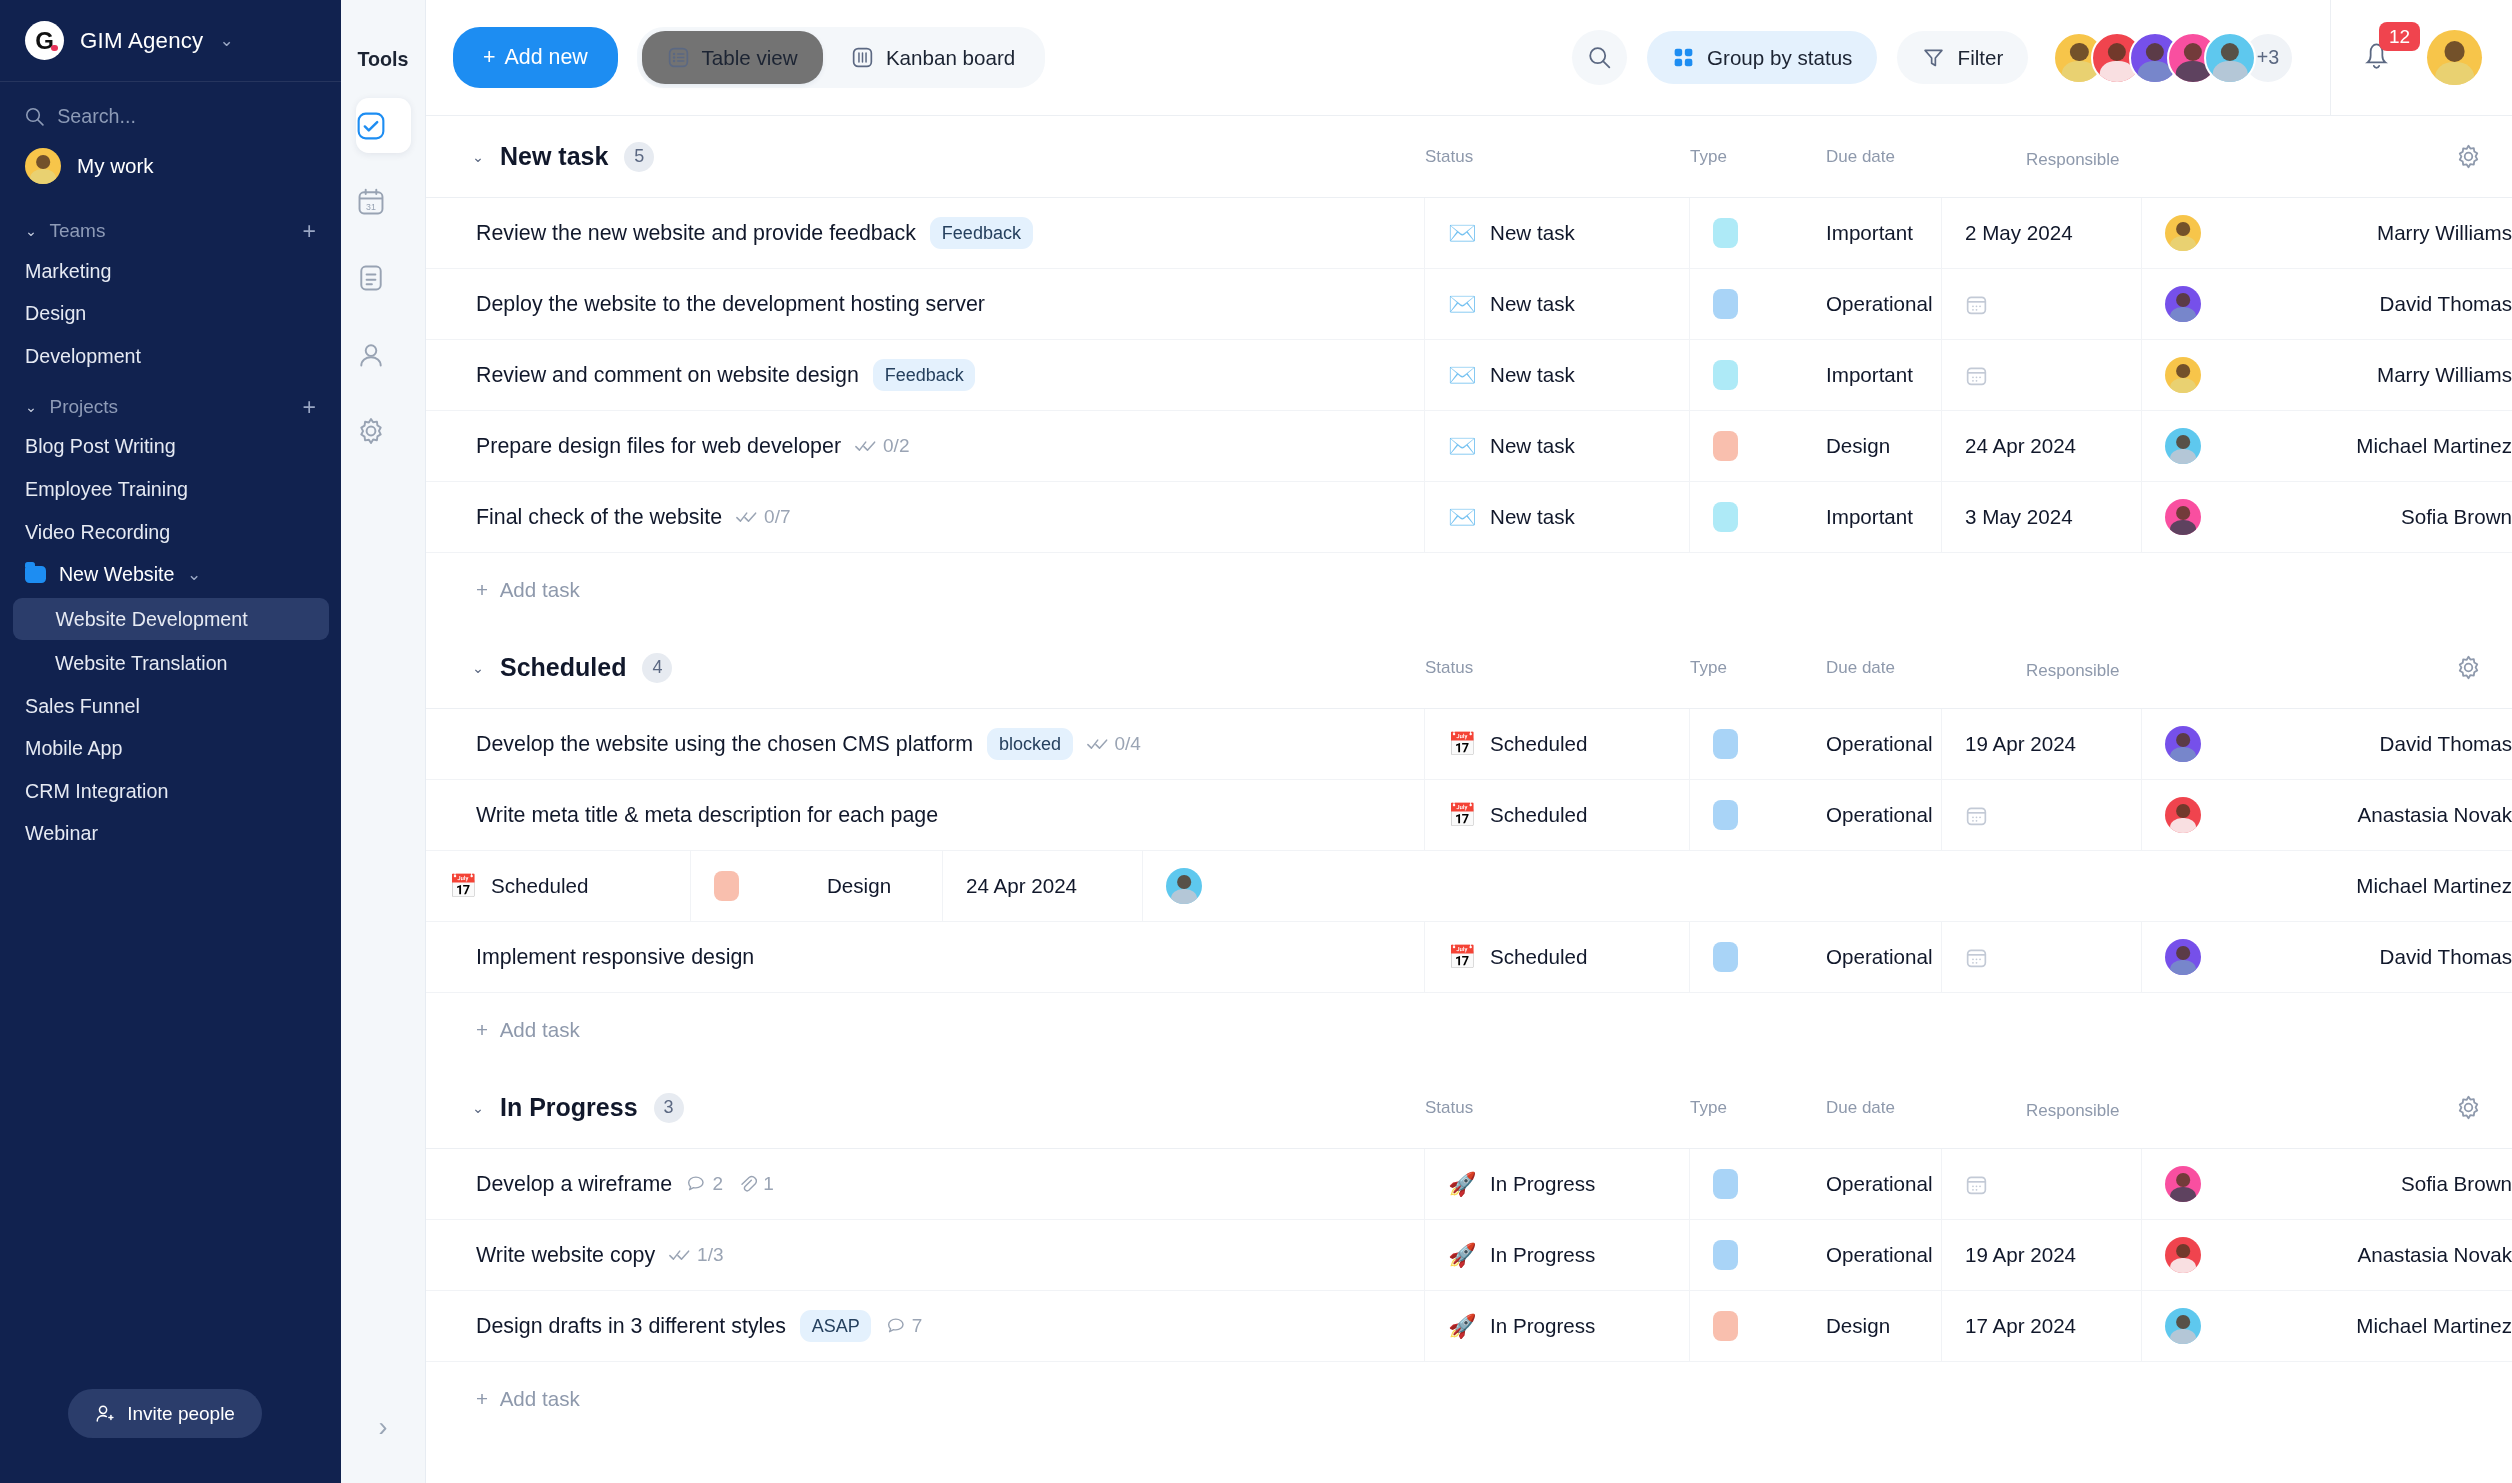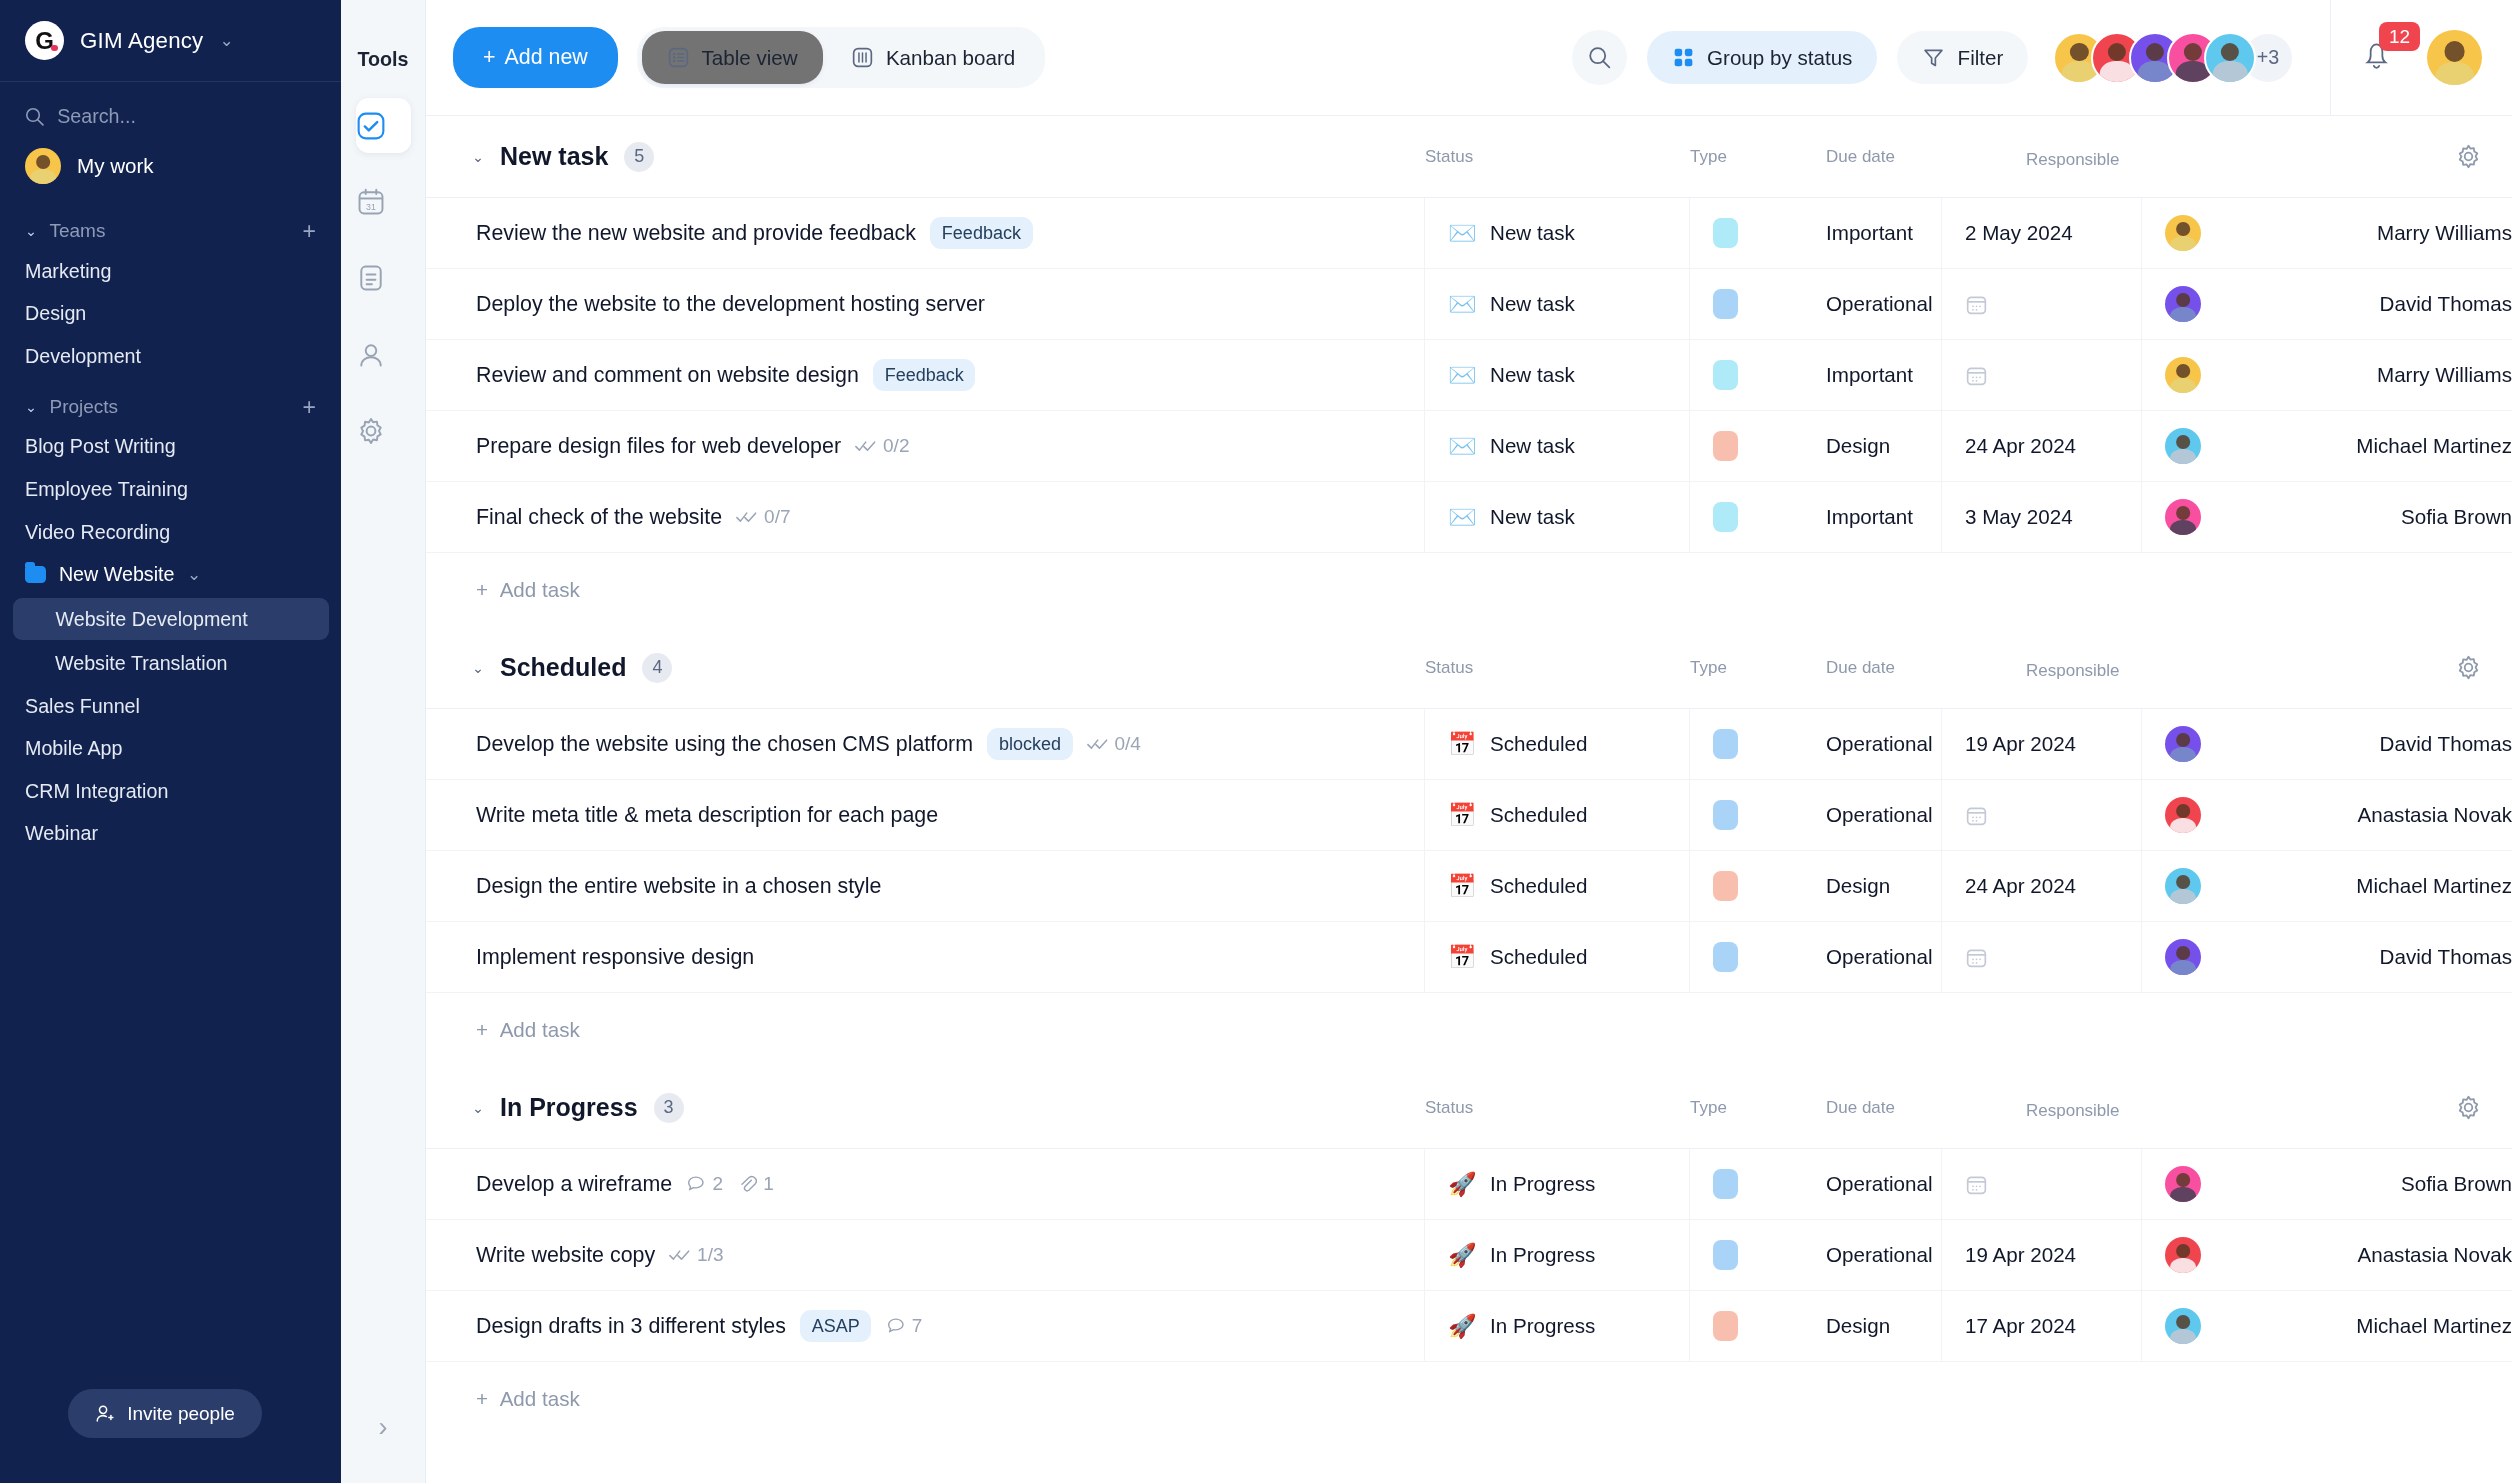--- a/index.html
+++ b/index.html
@@ -717,23 +717,20 @@
                 </svg>
             </span>
           </div>
           <div class="cell resp">
             <span class="av r"></span>
             <span>Anastasia Novak</span>
           </div>
         </div>
 
         <div class="row">
-          <div class="cell-task">
-            <span class="tname">Design the entire website in a chosen style</span>
-          </div>
           <div class="cell status">
             <span class="emoji">📅</span>
             <span>Scheduled</span>
           </div>
           <div class="cell type">
             <span class="chip" style="background:#f9bfae"></span>
           </div>
           <div class="cell typelabel">
             <span>Design</span>
           </div>

